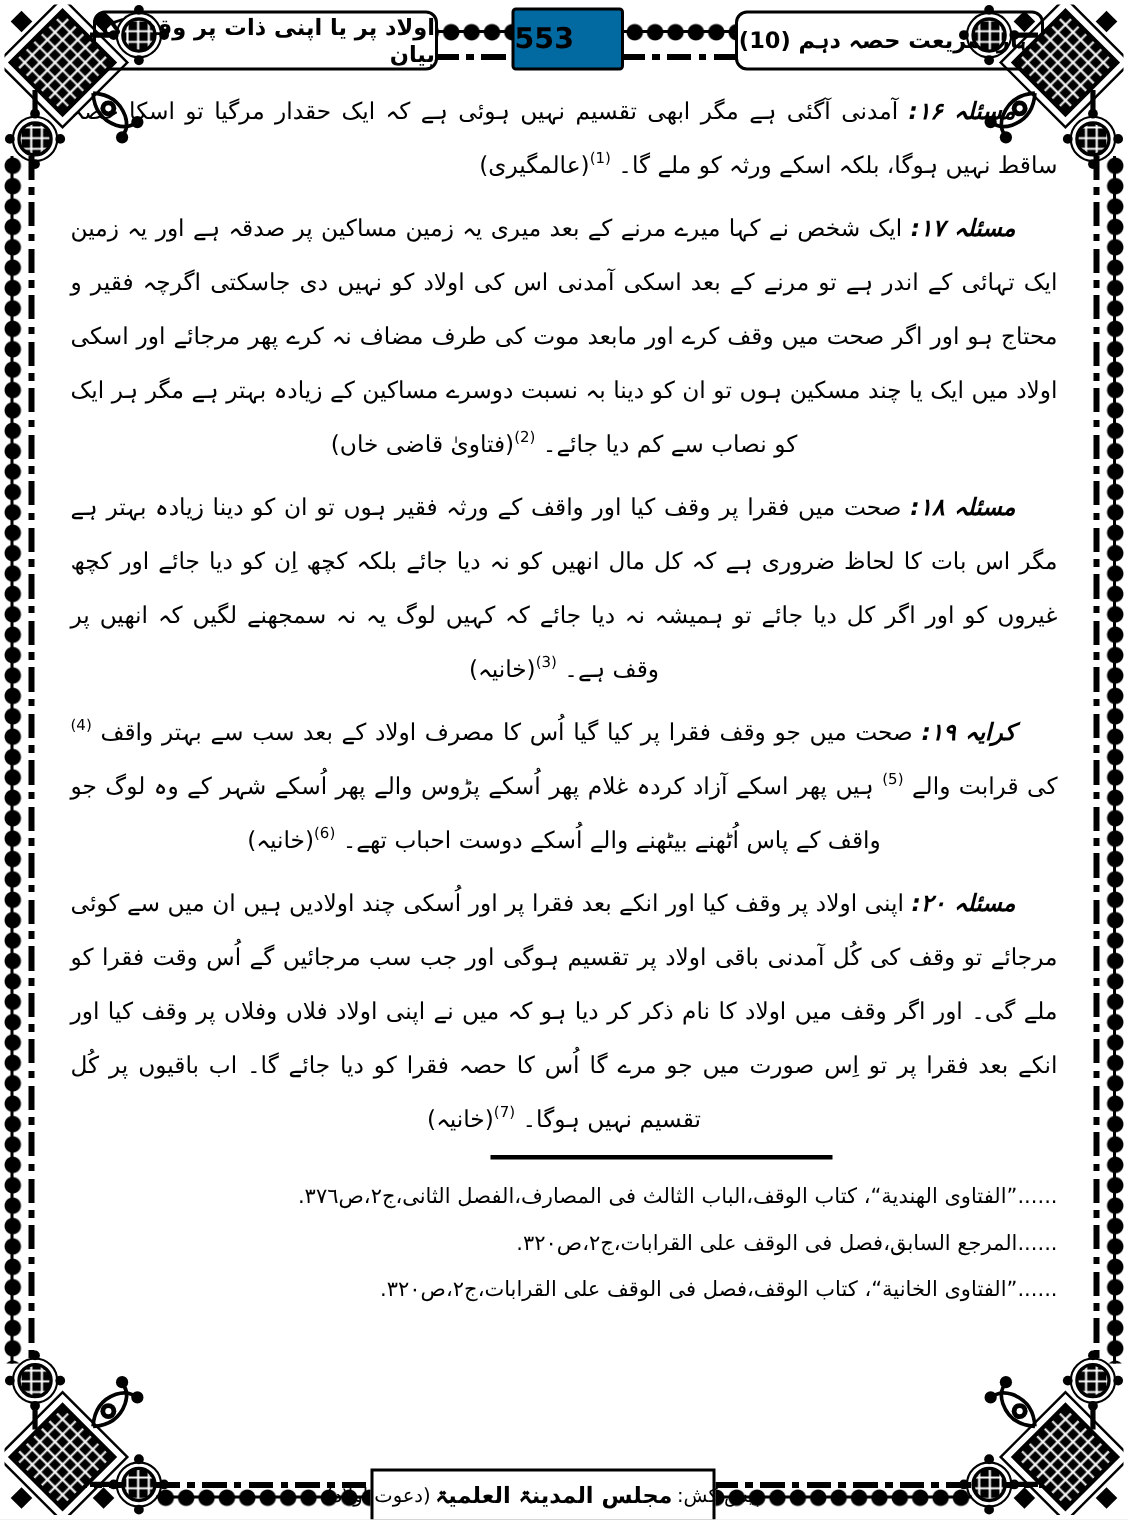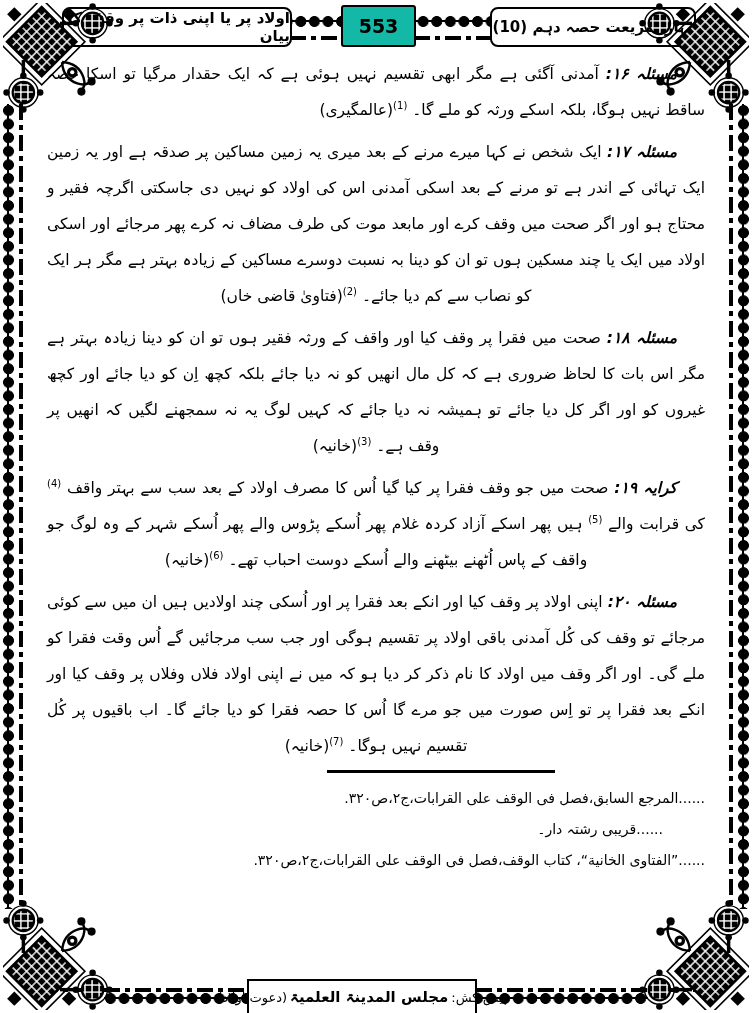--- a/index.html
+++ b/index.html
@@ -52,22 +52,22 @@
   .hbox{
     position:absolute;top:7px;height:36px;z-index:3;
     border:2.2px solid #000;border-radius:8px;background:#fff;
     display:flex;align-items:center;justify-content:center;
     direction:rtl;font-size:15px;font-weight:bold;
   }
   .hbox-chapter{left:62px;width:226px;}
   .hbox-book{right:56px;width:202px;}
   .pagenum{
     position:absolute;top:5px;left:341px;width:71px;height:38px;z-index:3;
-    border:2.6px solid #000;border-radius:3px;background:#14b8a6;
-    display:flex;align-items:center;justify-content:center;
+    border:2.6px solid #000;border-radius:3px;background:#0369a1;
+    display:flex;align-items:center;justify-content:flex-start;
     font-size:19px;font-weight:bold;
   }
   .fbox{
     position:absolute;top:979px;left:247px;width:226px;height:32px;z-index:3;
     border:2px solid #000;background:#fff;
     display:flex;align-items:center;justify-content:center;gap:3px;
     direction:rtl;font-size:13px;white-space:nowrap;
   }
   .fbox b{font-size:15px;}
   
@@ -175,23 +175,23 @@
     <p class="para tal-center"><span class="mlabel">مسئلہ ۱۸:</span> <span>صحت میں فقرا پر وقف کیا اور واقف کے ورثہ فقیر ہوں تو ان کو دینا زیادہ بہتر ہے مگر اس بات کا لحاظ ضروری ہے کہ کل مال انھیں کو نہ دیا جائے بلکہ کچھ اِن کو دیا جائے اور کچھ غیروں کو اور اگر کل دیا جائے تو ہمیشہ نہ دیا جائے کہ کہیں لوگ یہ نہ سمجھنے لگیں کہ انھیں پر وقف ہے۔ <sup>(3)</sup>(خانیہ)</span></p>
 
     <p class="para tal-center"><span class="mlabel">کرایہ ۱۹:</span> <span>صحت میں جو وقف فقرا پر کیا گیا اُس کا مصرف اولاد کے بعد سب سے بہتر واقف <sup>(4)</sup> کی قرابت والے <sup>(5)</sup> ہیں پھر اسکے آزاد کردہ غلام پھر اُسکے پڑوس والے پھر اُسکے شہر کے وہ لوگ جو واقف کے پاس اُٹھنے بیٹھنے والے اُسکے دوست احباب تھے۔ <sup>(6)</sup>(خانیہ)</span></p>
 
     <p class="para tal-center"><span class="mlabel">مسئلہ ۲۰:</span> <span>اپنی اولاد پر وقف کیا اور انکے بعد فقرا پر اور اُسکی چند اولادیں ہیں ان میں سے کوئی مرجائے تو وقف کی کُل آمدنی باقی اولاد پر تقسیم ہوگی اور جب سب مرجائیں گے اُس وقت فقرا کو ملے گی۔ اور اگر وقف میں اولاد کا نام ذکر کر دیا ہو کہ میں نے اپنی اولاد فلاں وفلاں پر وقف کیا اور انکے بعد فقرا پر تو اِس صورت میں جو مرے گا اُس کا حصہ فقرا کو دیا جائے گا۔ اب باقیوں پر کُل تقسیم نہیں ہوگا۔ <sup>(7)</sup>(خانیہ)</span></p>
 
 
     <div class="fn-sep"></div>
 
     <div class="footnotes">
+      <div class="fn-row">......”الفتاوى الهندية“، كتاب الوقف،الباب الثالث فى المصارف،الفصل الثانى،ج٢،ص٣٧٦.</div>
       <div class="fn-row">......المرجع السابق،فصل فى الوقف على القرابات،ج٢،ص٣٢٠.</div>
       <div class="fn-row fn-pair">
-        <span>......قریبی رشتہ دار۔</span>
       </div>
       <div class="fn-row">......”الفتاوى الخانية“، كتاب الوقف،فصل فى الوقف على القرابات،ج٢،ص٣٢٠.</div>
 
     </div>
   </div>
 
   <div class="fbox">
     <span>پیش کش:</span>
     <b>مجلس المدینۃ العلمیۃ</b>
     <span>(دعوت اولاد)</span>

